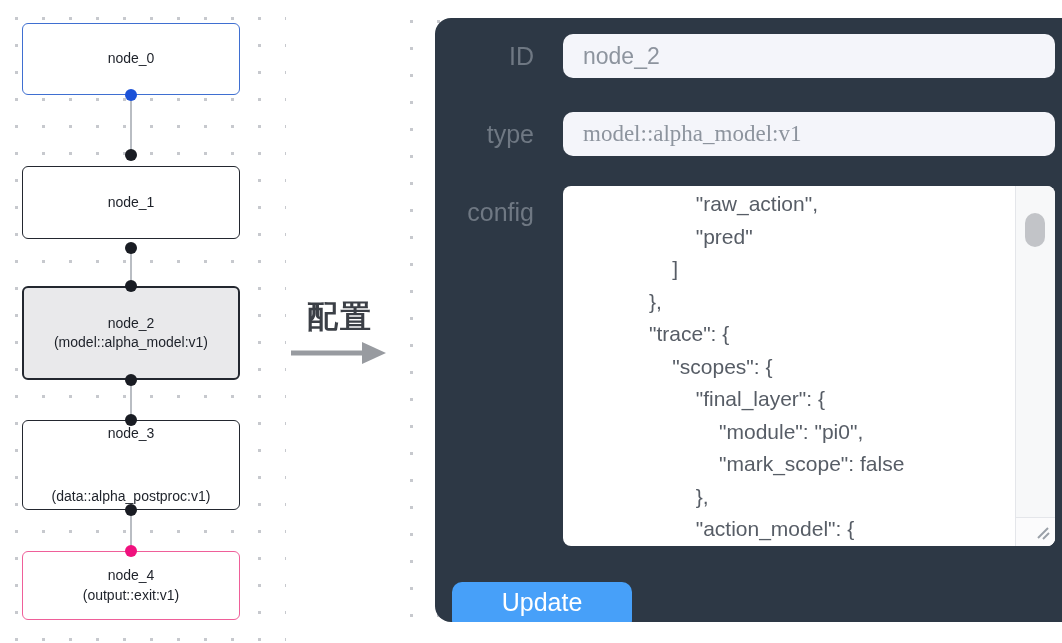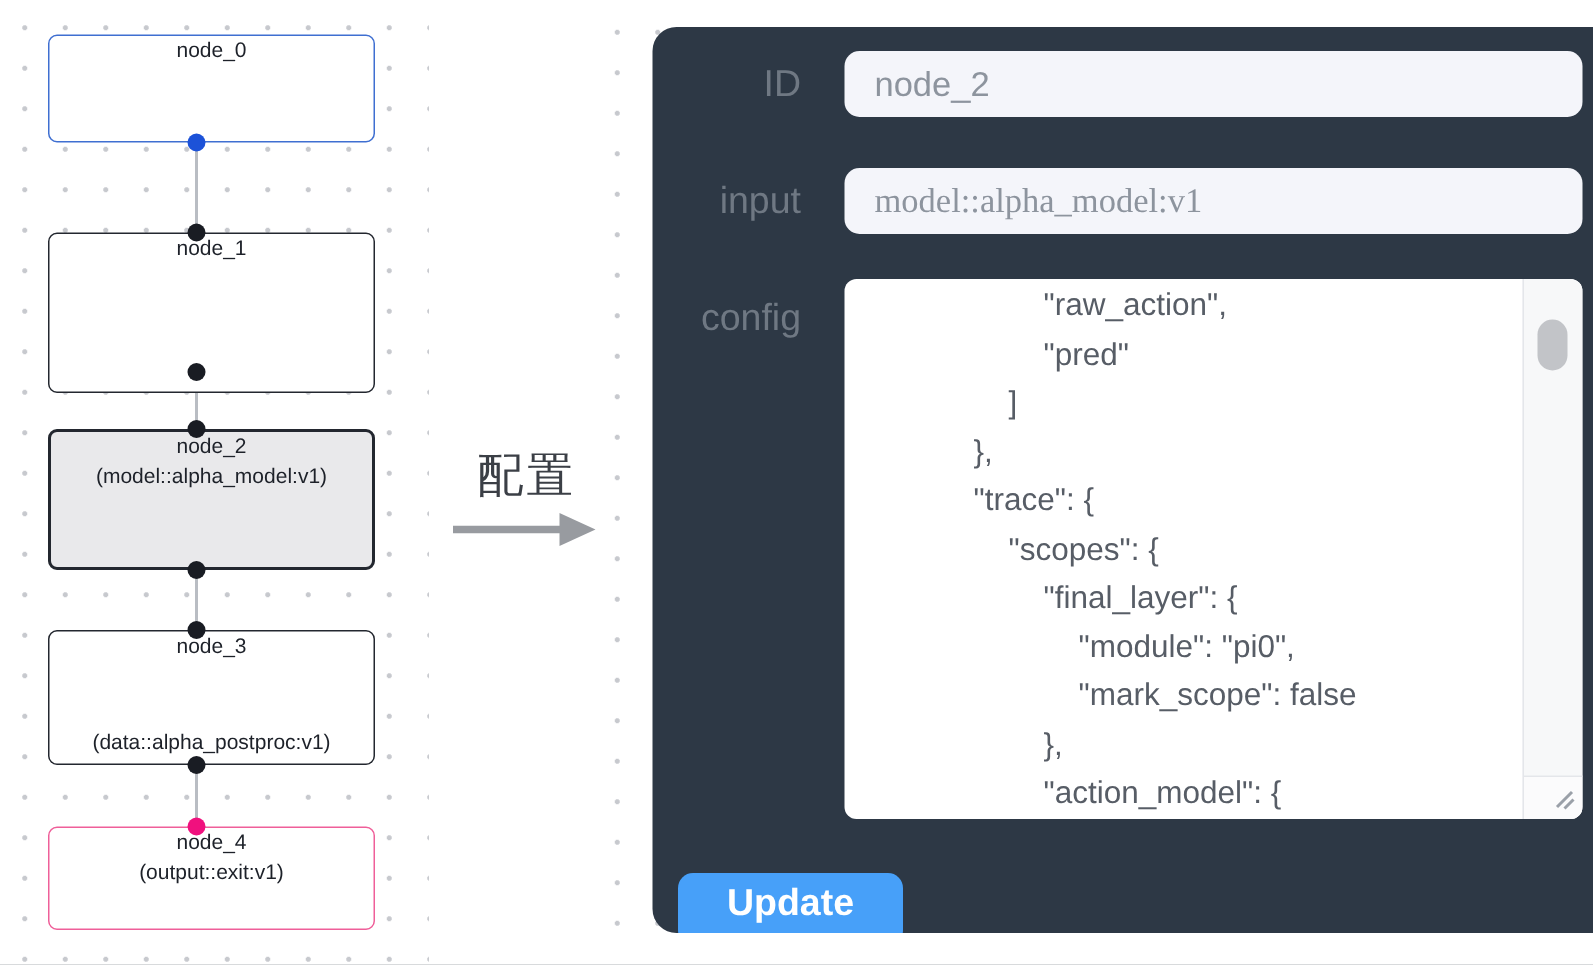--- a/index.html
+++ b/index.html
@@ -26,35 +26,35 @@
   html,body{width:1062px;height:643px;background:#ffffff;overflow:hidden;
     font-family:"Liberation Sans",sans-serif;}
   .stage{position:relative;width:1062px;height:643px;background:#ffffff;}
 
   
   .graph-canvas{position:absolute;left:0;top:0;width:286px;height:643px;
     background-image:radial-gradient(circle,var(--grid-dot) 1.5px,transparent 1.7px);
     background-size:27px 27px;background-position:3px 5px;}
   .node{position:absolute;left:22px;width:218px;background:#ffffff;
     border:1.6px solid var(--node-border);border-radius:6px;
-    display:flex;flex-direction:column;align-items:center;justify-content:flex-start;
-    color:var(--node-text);font-size:14px;line-height:19.5px;text-align:center;cursor:pointer;margin-left:10px;}
+    display:flex;flex-direction:column;align-items:center;justify-content:center;
+    color:var(--node-text);font-size:14px;line-height:19.5px;text-align:center;cursor:pointer;}
   .node-title{font-size:14px;}
   .node-sub{width:160px;word-break:break-all;}
   .node-input{border-color:var(--node-input-border);}
   .node-output{border-color:var(--node-output-border);}
   .node-selected{background:var(--node-selected-bg);border-width:2.2px;}
   .edge{position:absolute;left:130px;width:2px;background:var(--edge-color);}
   .port{position:absolute;width:12px;height:12px;border-radius:50%;left:125px;}
   .port-dark{background:var(--port-dark);}
   .port-blue{background:var(--port-blue);}
   .port-pink{background:var(--port-pink);}
 
   
-  .transition{position:absolute;left:299px;top:296px;width:104px;height:70px;}
+  .transition{position:absolute;left:288px;top:296px;width:104px;height:70px;font-weight:bold;}
   .transition-label{font-size:31px;color:var(--mid-text);text-align:center;letter-spacing:2px;}
   .transition-arrow{display:block;margin-top:2px;}
 
   
   .panel-canvas{position:absolute;left:392px;top:0;width:670px;height:630px;
     background-image:radial-gradient(circle,var(--grid-dot) 1.5px,transparent 1.7px);
     background-size:27px 27px;background-position:6px 8px;}
   .config-panel{position:absolute;left:18px;top:18px;width:642px;height:604px;
     background:var(--panel-bg);border-radius:16px;overflow:hidden;margin-left:25px;}
   .field-label{position:absolute;left:0;width:99px;text-align:right;
@@ -68,42 +68,42 @@
   .config-text{position:absolute;left:0;top:2px;padding-left:16px;
     white-space:pre;font-family:"Liberation Sans",sans-serif;
     font-size:21px;line-height:32.5px;color:var(--config-text);}
   .scroll-strip{position:absolute;right:0;top:0;width:40px;height:100%;
     background:#f7f8f9;border-left:1px solid #e4e6ea;}
   .scroll-thumb{position:absolute;left:9px;top:27px;width:20px;height:34px;
     border-radius:10px;background:#c2c4c8;cursor:pointer;}
   .scroll-corner{position:absolute;left:0;right:0;bottom:0;height:29px;
     border-top:1px solid #e4e6ea;background:#fbfbfc;}
   .resize-icon{position:absolute;right:3px;bottom:4px;}
-  .update-btn{position:absolute;left:17px;top:564px;width:150px;height:48px;
+  .update-btn{position:absolute;left:17px;top:564px;width:180px;height:48px;
     background:var(--accent-blue);border:none;border-radius:10px;
-    color:#ffffff;font-size:25px;font-weight:700;cursor:pointer;
+    color:#ffffff;font-size:25px;font-weight:400;cursor:pointer;
     font-family:"Liberation Sans",sans-serif;text-align:center;padding-bottom:8px;}
 </style>
 </head>
 <body>
 
 <div class="stage">
 
   <div class="graph-canvas">
 
     <div class="edge" style="top:95px;height:60px;"></div>
     <div class="edge" style="top:248px;height:38px;"></div>
     <div class="edge" style="top:380px;height:40px;"></div>
     <div class="edge" style="top:510px;height:41px;"></div>
 
     <div class="node node-input" style="top:23px;height:72px;">
       <div class="node-title">node_0</div>
     </div>
 
-    <div class="node" style="top:155px;height:107px;">
+    <div class="node" style="top:166px;height:73px;">
       <div class="node-title">node_1</div>
     </div>
 
     <div class="node node-selected" style="top:286px;height:94px;">
       <div class="node-title">node_2</div>
       <div class="node-sub">(model::alpha_model:v1)</div>
     </div>
 
     <div class="node" style="top:420px;height:90px;gap:44px;">
       <div class="node-title">node_3</div>
@@ -132,21 +132,21 @@
       <polygon points="74,2 98,13 74,24" fill="var(--arrow-color)"></polygon>
     </svg>
   </div>
 
   <div class="panel-canvas">
     <div class="config-panel">
 
       <label class="field-label" style="top:24px;">ID</label>
       <input class="text-input" style="top: 16px;" type="text" value="node_2">
 
-      <label class="field-label" style="top:102px;">input</label>
+      <label class="field-label" style="top:102px;">type</label>
       <input class="text-input" style="top: 94px; font-family: Liberation Serif, serif;" type="text" value="model::alpha_model:v1">
 
       <label class="field-label" style="top:180px;">config</label>
 
       <div class="config-box">
         <pre class="config-text">                    "raw_action",
                     "pred"
                 ]
             },
             "trace": {

